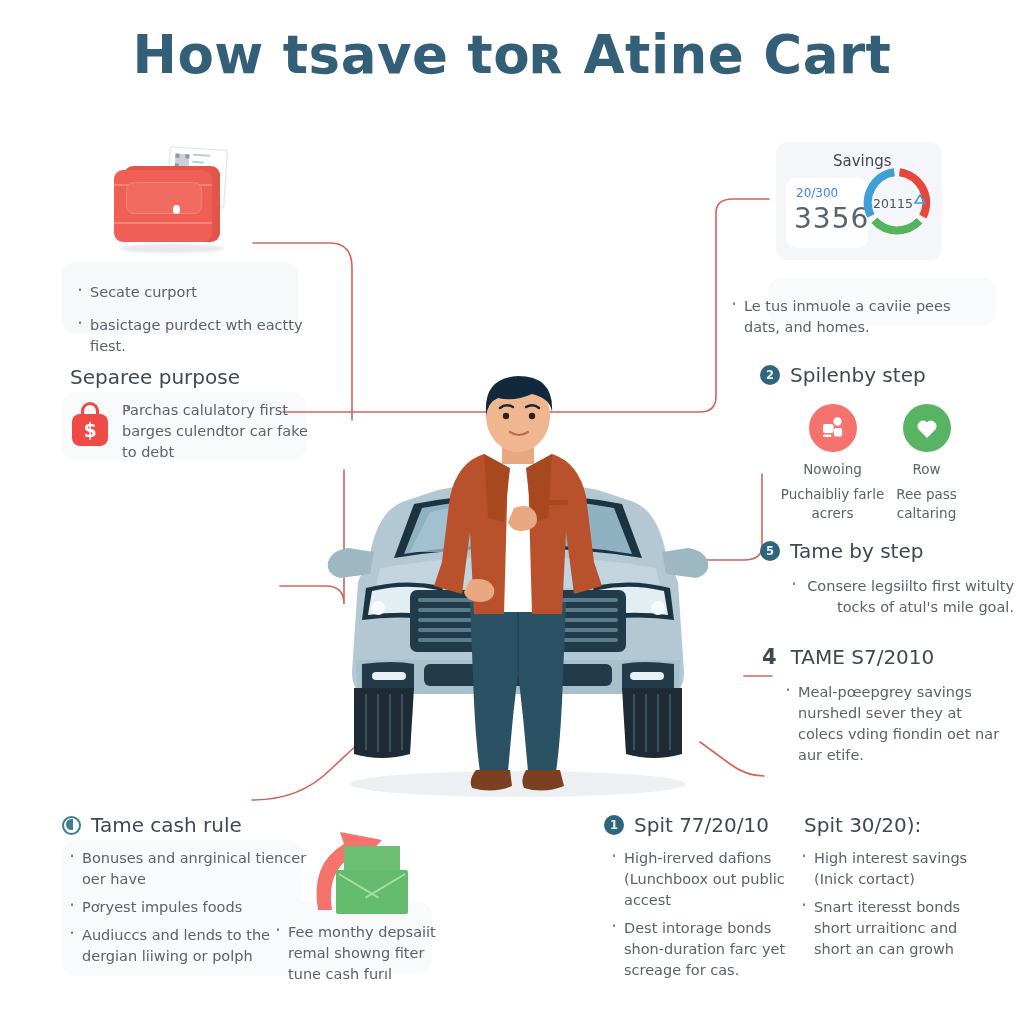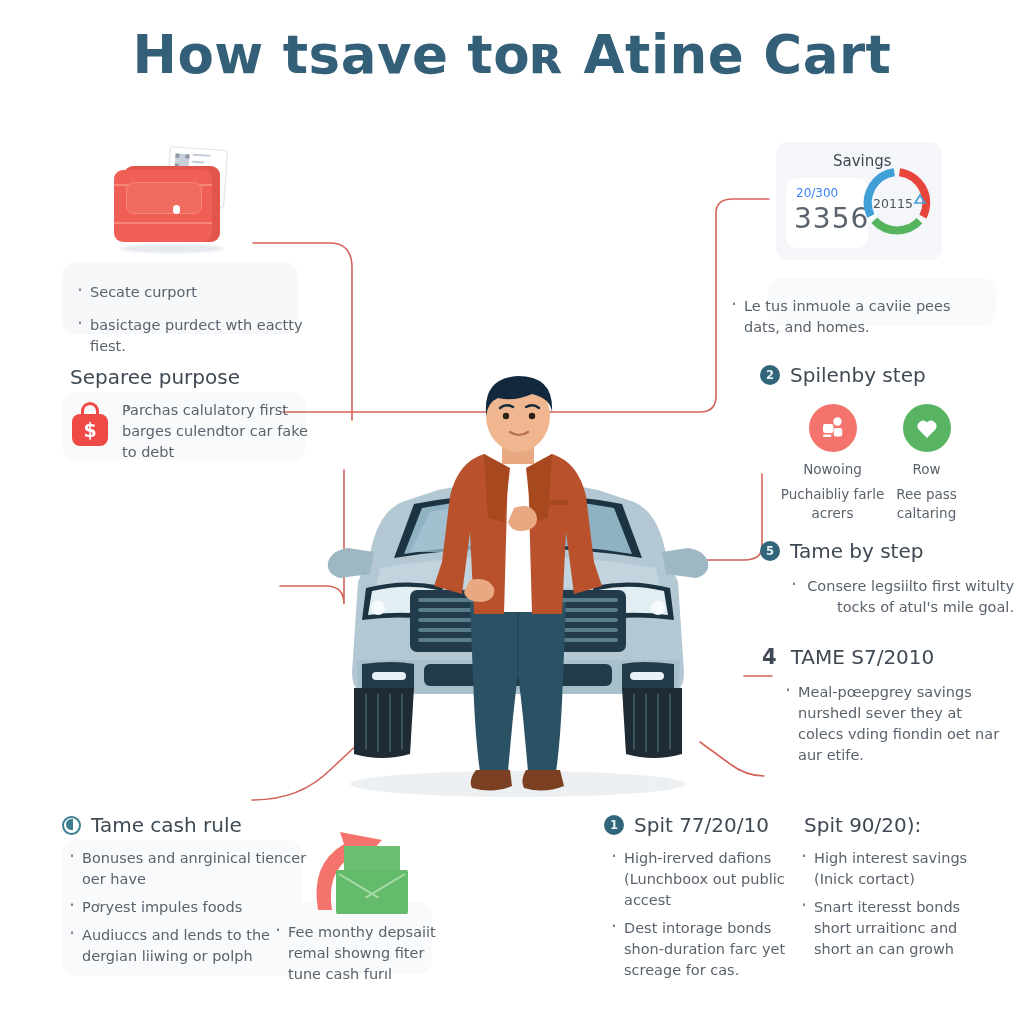--- a/index.html
+++ b/index.html
@@ -379,21 +379,21 @@
       <span class="htext">Spit 77/20/10</span>
     </div>
     <ul class="bullets" style="margin-left:4px;">
       <li style="max-width:172px;">High-irerved dafions (Lunchboox out public accest</li>
       <li style="max-width:180px;">Dest intorage bonds shon-duration farc yet screage for cas.</li>
     </ul>
   </div>
 
   <div class="block" style="left:798px;top:812px;width:200px;">
     <div class="heading plain" style="padding-left:6px;">
-      <span class="htext">Spit 90/20):</span>
+      <span class="htext">Spit 30/20):</span>
     </div>
     <ul class="bullets">
       <li style="max-width:182px;">High interest savings (Inick cortact)</li>
       <li style="max-width:182px;">Snart iteresst bonds short urraitionc and short an can growh</li>
     </ul>
   </div>
 
   <div id="savings">
     <div class="lbl">Savings</div>
     <div class="bubble">

